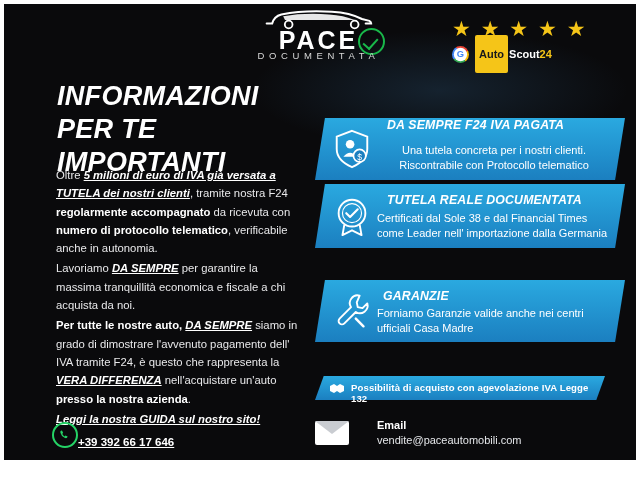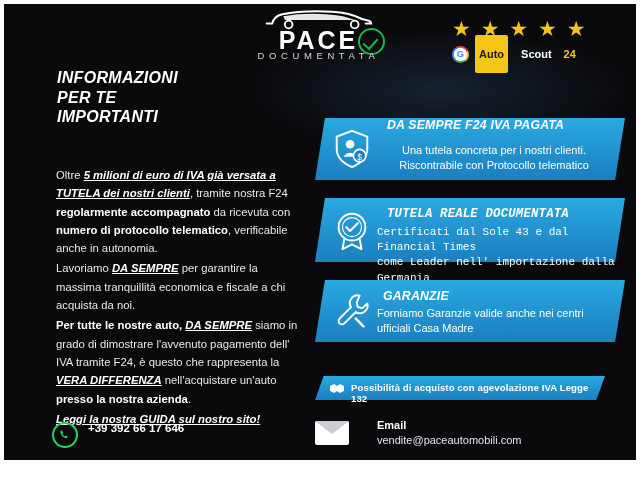--- a/index.html
+++ b/index.html
@@ -124,33 +124,32 @@
     font-weight: bold;
   }
   .as-auto {
     background: #f5c518;
     color: #16181c;
     padding: 13px 4px;
     border-radius: 2px;
   }
   .as-scout {
     color: #ffffff;
-    padding-left: 13px;
+    padding-left: 1px;
   }
   .as-24 {
     color: #f5c518;
-    padding-left: 12px;
   }
 
   
   .title {
     position: absolute;
-    left: 57px; top: 68px;
+    left: 57px; top: 80px;
     width: 260px;
-    font-size: 16px;
+    font-size: 27px;
     font-weight: bold;
     font-style: italic;
     line-height: 1.22;
     letter-spacing: 0.3px;
   }
 
   
   .body-copy {
     position: absolute;
     left: 56px; top: 166px;
@@ -202,21 +201,21 @@
     font-size: 11px;
     line-height: 1.38;
     color: #ffffff;
     width: 235px;
   }
 
   #panel0 { left: 315px; top: 118px; width: 310px; height: 62px; }
   #panel0 .panel-title { top: 0; left: 72px; }
   #panel0 .panel-text  { top: 25px; left: 59px; text-align: center; width: 240px; }
 
-  #panel1 { left: 315px; top: 198px; width: 310px; height: 64px; font-family: Liberation Mono, monospace; }
+  #panel1 { left: 315px; top: 184px; width: 310px; height: 64px; }
   #panel1 .panel-title { top: 9px; left: 72px; }
   #panel1 .panel-text  { top: 27px; left: 62px; width: 242px; }
 
   #panel2 { left: 315px; top: 280px; width: 310px; height: 62px; }
   #panel2 .panel-title { top: 9px; left: 68px; }
   #panel2 .panel-text  { top: 26px; left: 62px; width: 238px; }
 
   
   .banner {
     position: absolute;
@@ -242,22 +241,22 @@
     font-weight: bold;
     color: #ffffff;
     letter-spacing: 0.1px;
   }
 
   
   .whatsapp {
     position: absolute;
     left: 52px; top: 422px;
     display: flex;
-    align-items: flex-start;
-    gap: 10px;
+    align-items: flex-end;
+    text-decoration: underline;
   }
   .wa-circle {
     width: 26px; height: 26px;
     border-radius: 50%;
     border: 2px solid #25d366;
     position: relative;
     box-sizing: border-box;
   }
   .wa-phone {
     font-size: 11.5px;
@@ -372,21 +371,21 @@
   <div class="panel" id="panel1">
     <div class="panel-bg"></div>
     <div class="panel-inner">
       <svg class="panel-icon" viewBox="0 0 44 44">
         <circle cx="22" cy="19" r="14" fill="none" stroke="#ffffff" stroke-width="2"></circle>
         <circle cx="22" cy="19" r="10" fill="none" stroke="#ffffff" stroke-width="1.2"></circle>
         <path d="M16 19 l4 4 l8 -8" fill="none" stroke="#ffffff" stroke-width="2.2" stroke-linecap="round" stroke-linejoin="round"></path>
         <path d="M14 31 L12 42 L22 37 L32 42 L30 31" fill="none" stroke="#ffffff" stroke-width="2" stroke-linejoin="round"></path>
       </svg>
       <div class="panel-title">TUTELA REALE DOCUMENTATA</div>
-      <div class="panel-text" style="white-space:pre-line">Certificati dal Sole 43 e dal Financial Times
+      <div class="panel-text" style="white-space:pre-line">Certificati dal Sole 38 e dal Financial Times
 come Leader nell' importazione dalla Germania</div>
     </div>
   </div>
 
   <div class="panel" id="panel2">
     <div class="panel-bg"></div>
     <div class="panel-inner">
       <svg class="panel-icon" viewBox="0 0 44 44">
         <path d="M30 6 a8 8 0 0 0 -9 12 L9 30 a3.5 3.5 0 0 0 5 5 L26 23 a8 8 0 0 0 12 -9 l-5 5 l-5 -1 l-1 -5 Z" fill="none" stroke="#ffffff" stroke-width="2" stroke-linejoin="round"></path>
         <path d="M26 30 l8 8" stroke="#ffffff" stroke-width="2.6" stroke-linecap="round"></path>

